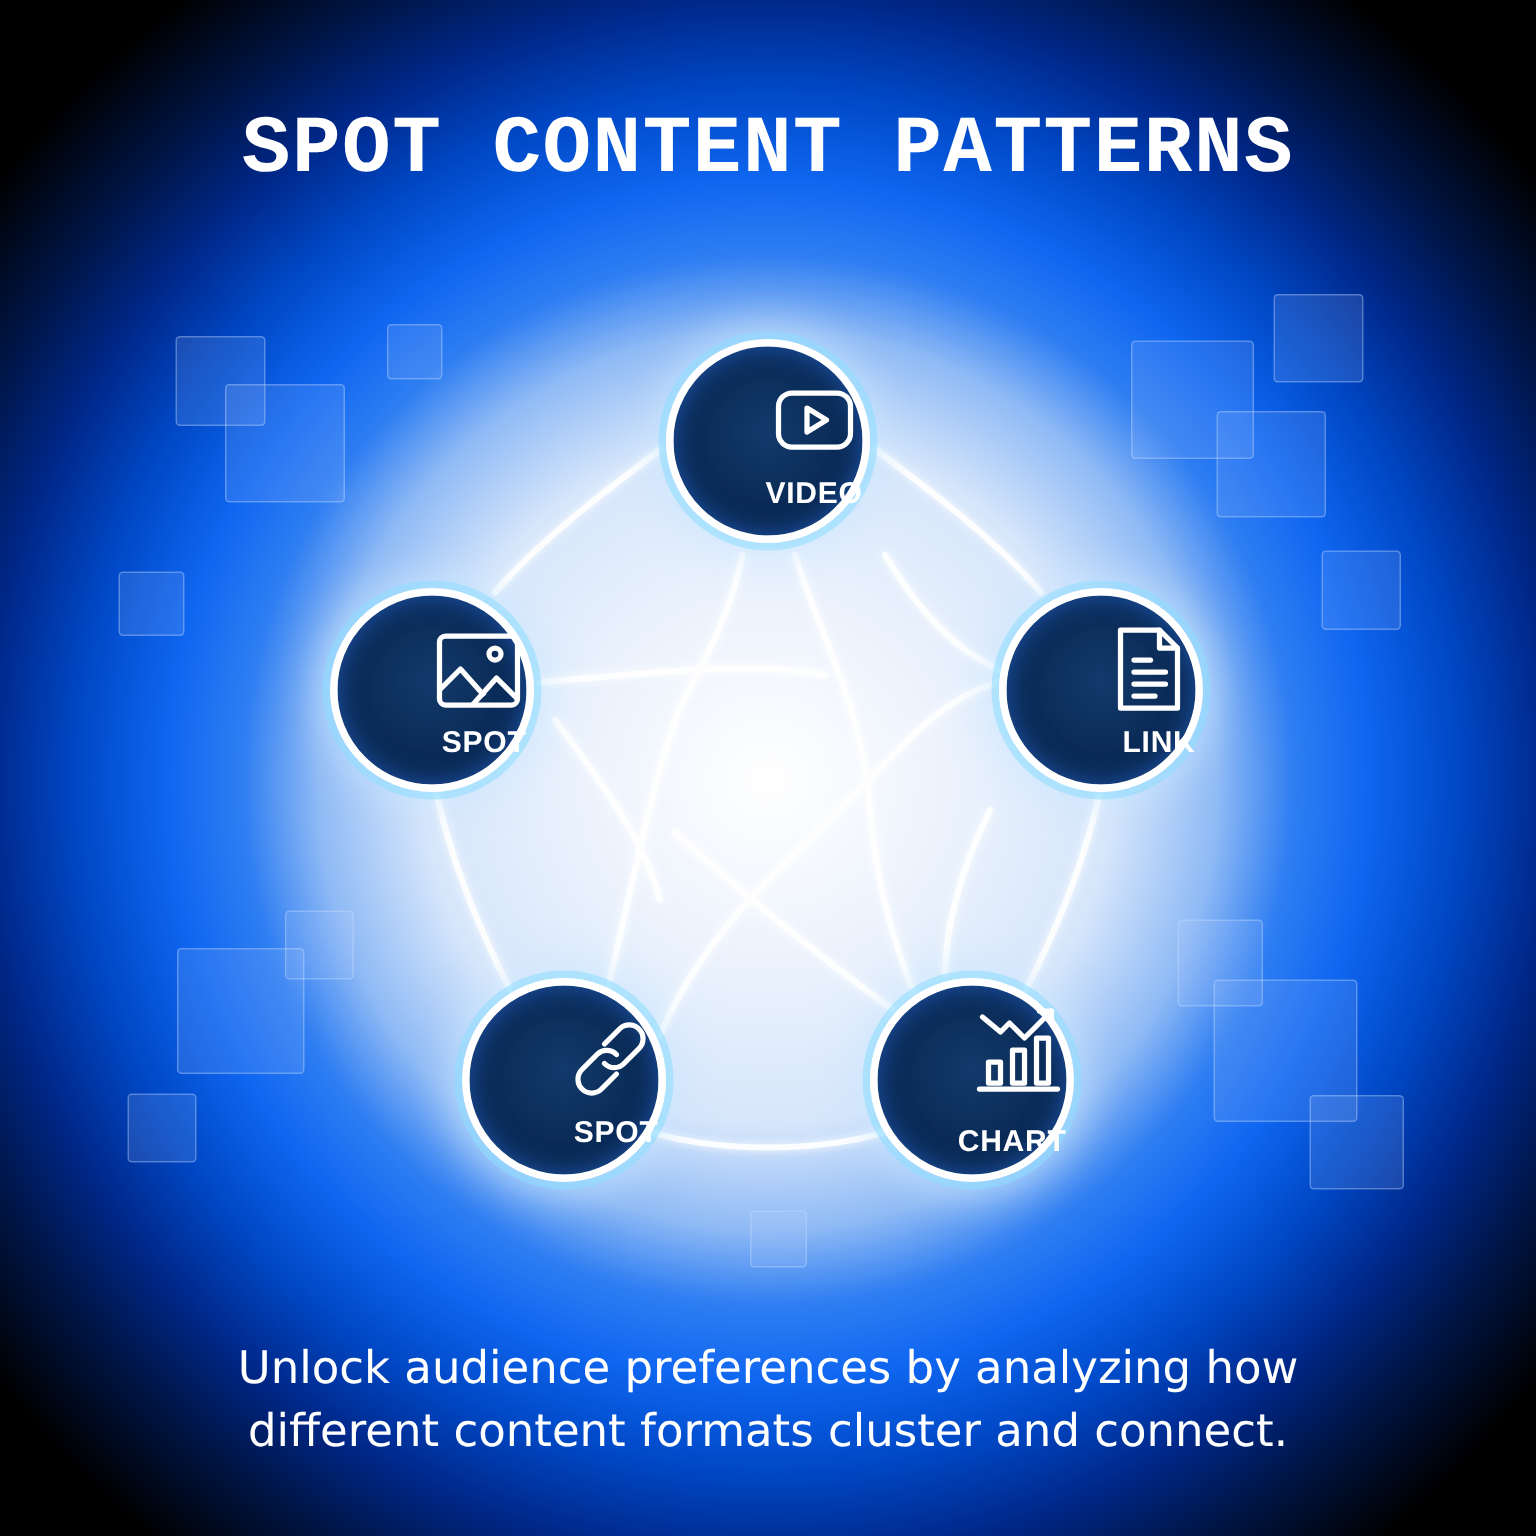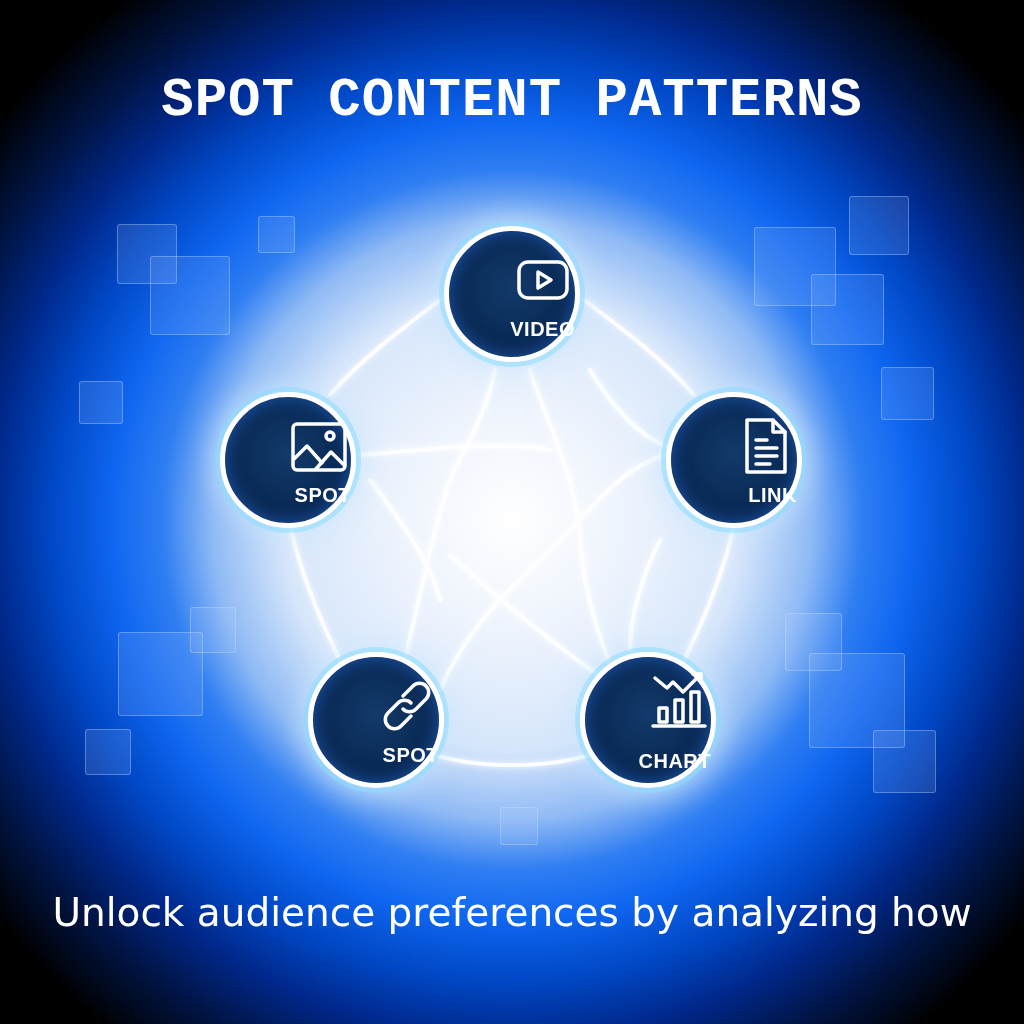--- a/index.html
+++ b/index.html
@@ -25,21 +25,21 @@
     .title {
       position: absolute; top: 70px; left: 0; width: 1024px;
       text-align: center; color: #ffffff;
       font-family: Liberation Mono, monospace; font-weight: bold;
       font-size: 54px; letter-spacing: 1px;
     }
     .caption {
       position: absolute; top: 892px; left: 0; width: 1024px;
       text-align: center; color: #ffffff;
       font-family: "DejaVu Sans", sans-serif;
-      font-size: 39px; line-height: 42px;
+      font-size: 30px; line-height: 42px;
     }
     svg.network { position: absolute; left: 0; top: 0; }
     .node {
       position: absolute; width: 136px; height: 136px; border-radius: 50%;
       background: radial-gradient(circle at 50% 45%, #123a6b 0%, #0a2a55 55%, #061a38 100%);
       border: 5px solid #ffffff;
       box-shadow: 0 0 0 5px rgba(140, 220, 255, 0.55), 0 0 24px 10px rgba(200, 230, 255, 0.6), inset 0 0 18px rgba(40, 110, 220, 0.7);
       display: flex; flex-direction: column; align-items: flex-end; justify-content: center;
       box-sizing: border-box;
     }
@@ -147,13 +147,14 @@
     <rect x="12" y="40" width="8" height="14"></rect>
     <rect x="28" y="32" width="8" height="22"></rect>
     <rect x="44" y="24" width="8" height="30"></rect>
     <path d="M6 58 H58"></path>
   </svg>
   <span class="label">CHART</span>
 </div>
 
 <div class="caption">
   <div>Unlock audience preferences by analyzing how</div>
+  <div>different content formats cluster and connect.</div>
 </div>
 
 </body></html>

